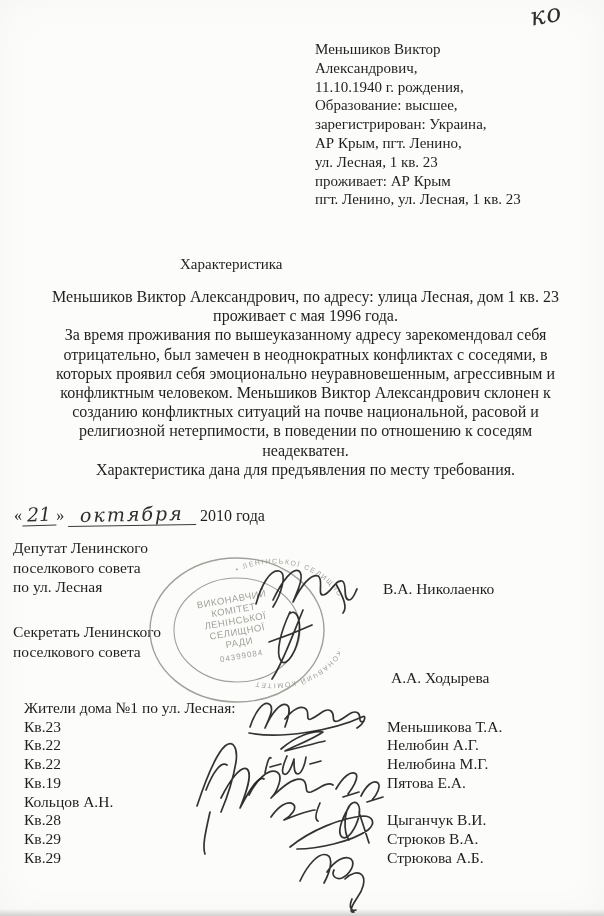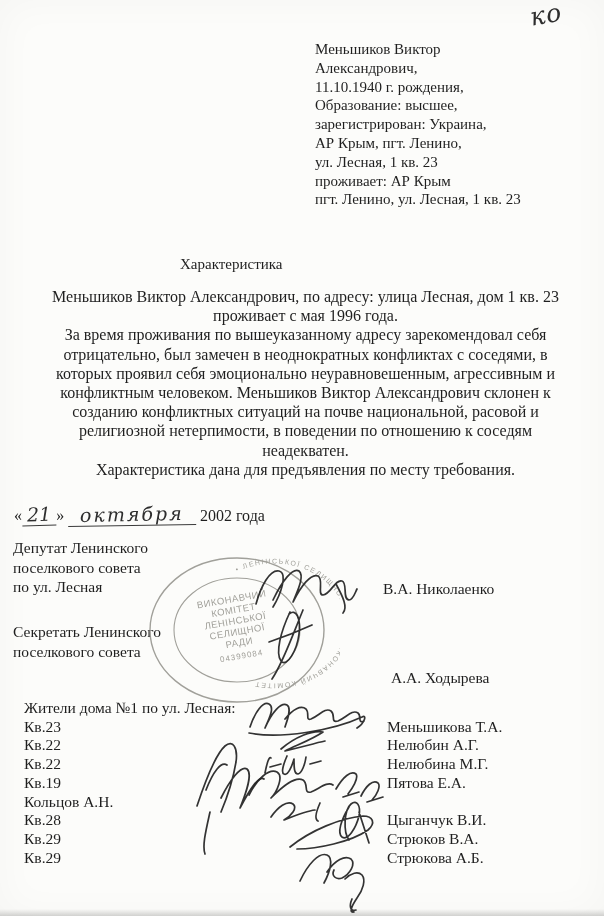--- a/index.html
+++ b/index.html
@@ -116,21 +116,21 @@
 За время проживания по вышеуказанному адресу зарекомендовал себя
 отрицательно, был замечен в неоднократных конфликтах с соседями, в
 которых проявил себя эмоционально неуравновешенным, агрессивным и
 конфликтным человеком. Меньшиков Виктор Александрович склонен к
 созданию конфликтных ситуаций на почве национальной, расовой и
 религиозной нетерпимости, в поведении по отношению к соседям
 неадекватен.
 Характеристика дана для предъявления по месту требования.</div>
 
   <div class="date-line">
-    <span>«</span><span class="hw hw-day">21</span><span>»</span><span class="hw hw-month">октября</span><span class="typed-year">2002 года</span>
+    <span>«</span><span class="hw hw-day">21</span><span>»</span><span class="hw hw-month">октября</span><span class="typed-year">2010 года</span>
   </div>
 
   <div class="off-title t1 pre">Депутат Ленинского
 поселкового совета
 по ул. Лесная</div>
   <div class="off-name n1">В.А. Николаенко</div>
 
   <div class="off-title t2 pre">Секретать Ленинского
 поселкового совета</div>
   <div class="off-name n2">А.А. Ходырева</div>

